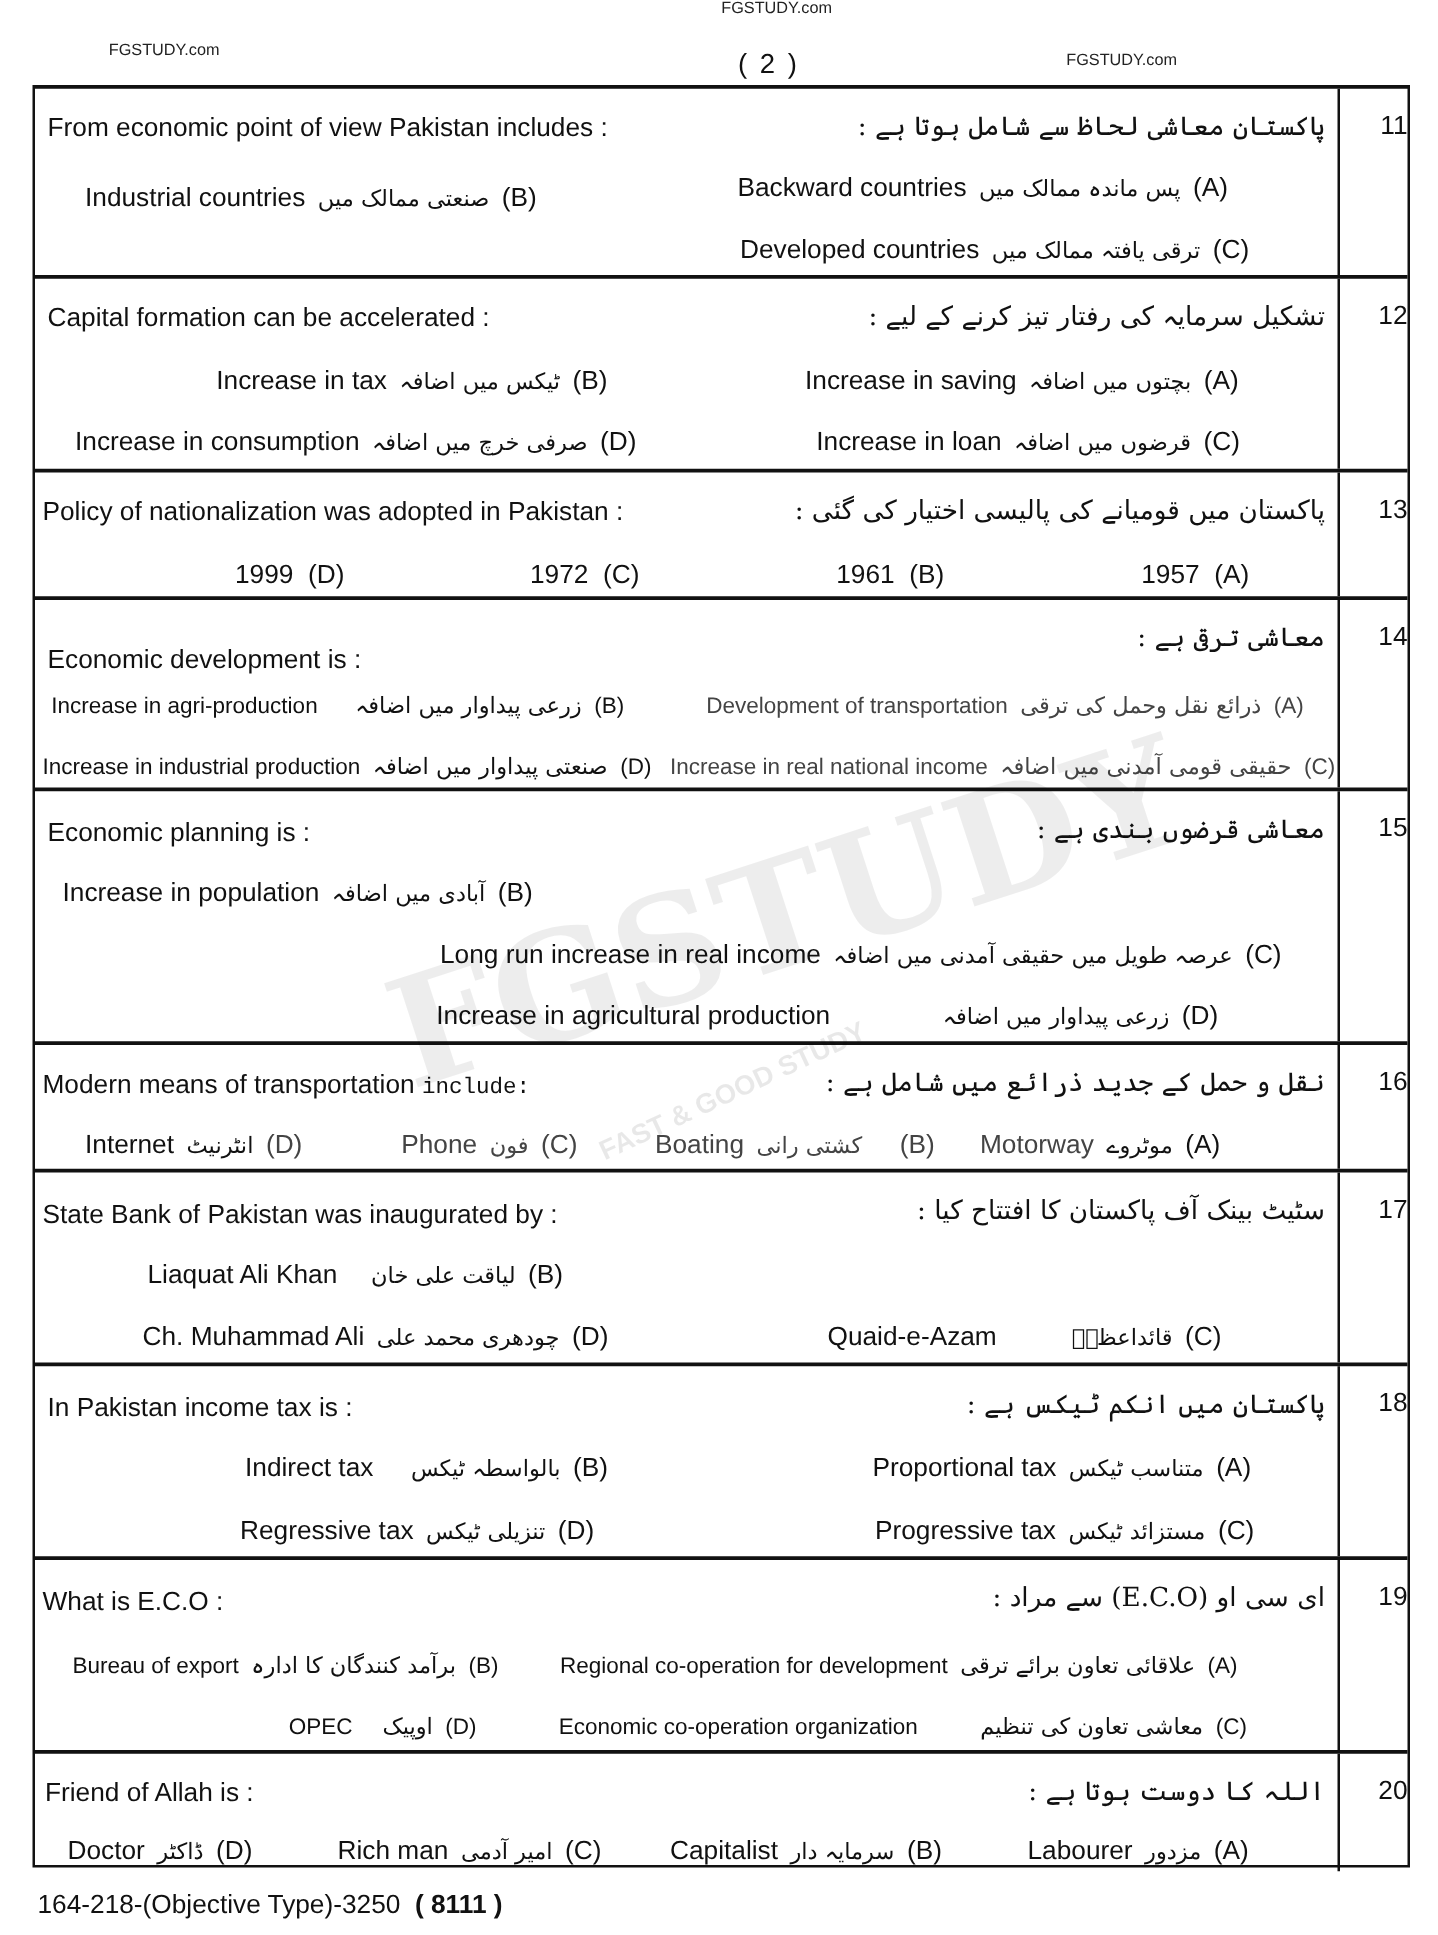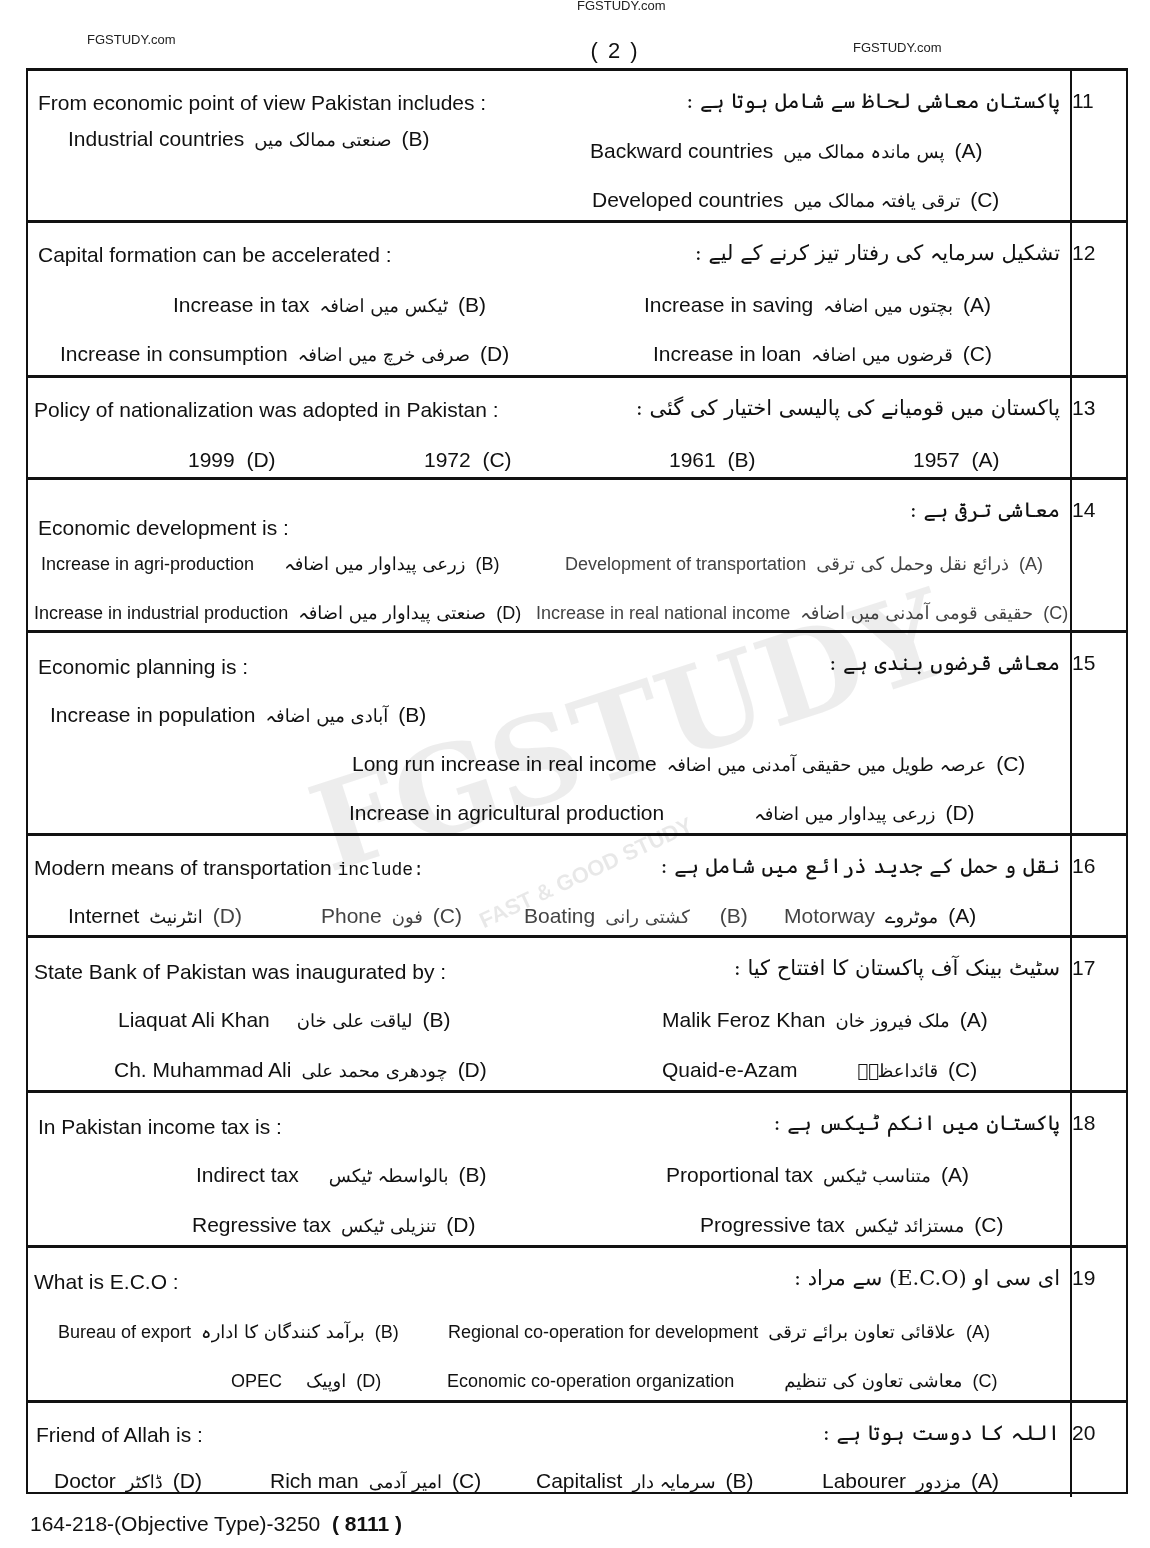--- a/index.html
+++ b/index.html
@@ -5,21 +5,21 @@
   html, body { margin:0; padding:0; background:#ffffff; }
   body { width:1150px; height:1548px; position:relative; overflow:hidden;
          font-family:"Liberation Sans", sans-serif; color:#111; }
   .wm { position:absolute; font-size:13px; color:#222; font-family:"Liberation Sans", sans-serif; }
   .page-no { position:absolute; left:0; width:1230px; top:38px; text-align:center; font-size:22px; letter-spacing:2px; }
   .paper { position:absolute; left:26px; top:68px; width:1102px; height:1426px;
            border:2px solid #111; border-top-width:3px; box-sizing:border-box; }
   .row { position:absolute; left:0; right:0; border-bottom:3px solid #111; box-sizing:border-box; }
   .row:last-child { border-bottom:none; }
   .numcol { position:absolute; right:0; top:0; bottom:0; width:54px; border-left:2px solid #111; }
-  .qnum { position:absolute; right:0; width:54px; text-align:left; top:18px; font-size:21px; }
+  .qnum { position:absolute; right:0; width:74px; text-align:right; top:18px; font-size:21px; }
   .en-q { position:absolute; left:10px; font-size:21px; white-space:nowrap; }
   .ur-q { position:absolute; right:66px; font-size:21px; direction:rtl; white-space:nowrap;
           font-family:"DejaVu Serif", serif; }
   .opt { position:absolute; white-space:nowrap; font-size:21px; direction:ltr; }
   .opt .en { }
   .opt .ur { font-family:"DejaVu Serif", serif; font-size:18px; margin:0 10px; direction:rtl; unicode-bidi:embed; }
   .opt .lbl { }
   .small { font-size:18px; }
   .gray { color:#444; }
   .mono { font-family:"Liberation Mono", monospace; font-size:18px; }
@@ -38,21 +38,21 @@
 <div class="wm" style="left:853px;top:40px;">FGSTUDY.com</div>
 <div class="page-no">( 2 )</div>
 
 <div class="paper">
 
   <div class="row" style="top:0;height:152px;">
     <div class="numcol"></div>
     <div class="qnum">11</div>
     <div class="en-q" style="top:20px;">From economic point of view Pakistan includes :</div>
     <div class="ur-q" style="top:18px;">پاکستان معاشی لحاظ سے شامل ہوتا ہے :</div>
-    <div class="opt" style="left:40px;top:56px;"><span class="en">Industrial countries</span><span class="ur">صنعتی ممالک میں</span><span class="lbl">(B)</span></div>
+    <div class="opt" style="left:40px;top:76px;"><span class="en">Industrial countries</span><span class="ur">صنعتی ممالک میں</span><span class="lbl">(B)</span></div>
     <div class="opt" style="left:562px;top:68px;"><span class="en">Backward countries</span><span class="ur">پس ماندہ ممالک میں</span><span class="lbl">(A)</span></div>
     <div class="opt" style="left:564px;top:117px;"><span class="en">Developed countries</span><span class="ur">ترقی یافتہ ممالک میں</span><span class="lbl">(C)</span></div>
   </div>
 
   <div class="row" style="top:152px;height:155px;">
     <div class="numcol"></div>
     <div class="qnum">12</div>
     <div class="en-q" style="top:20px;">Capital formation can be accelerated :</div>
     <div class="ur-q" style="top:18px;">تشکیل سرمایہ کی رفتار تیز کرنے کے لیے :</div>
     <div class="opt" style="left:145px;top:70px;"><span class="en">Increase in tax</span><span class="ur">ٹیکس میں اضافہ</span><span class="lbl">(B)</span></div>
@@ -103,32 +103,31 @@
     <div class="opt gray" style="left:496px;top:68px;"><span class="en">Boating</span><span class="ur" style="margin-right:30px;">کشتی رانی</span><span class="lbl">(B)</span></div>
     <div class="opt" style="left:756px;top:68px;"><span class="en gray">Motorway</span><span class="ur">موٹروے</span><span class="lbl">(A)</span></div>
   </div>
 
   <div class="row" style="top:867px;height:155px;">
     <div class="numcol"></div>
     <div class="qnum">17</div>
     <div class="en-q" style="left:6px;top:22px;">State Bank of Pakistan was inaugurated by :</div>
     <div class="ur-q" style="top:18px;">سٹیٹ بینک آف پاکستان کا افتتاح کیا :</div>
     <div class="opt" style="left:90px;top:70px;"><span class="en">Liaquat Ali Khan</span><span class="ur" style="margin-left:27px;">لیاقت علی خان</span><span class="lbl">(B)</span></div>
-    <div class="opt" style="left:634px;top:70px;"><span class="en">Malik Feroz Khan</span><span class="ur">ملک فیروز خان</span><span class="lbl">(A)</span></div>
     <div class="opt" style="left:86px;top:120px;"><span class="en">Ch. Muhammad Ali</span><span class="ur">چودھری محمد علی</span><span class="lbl">(D)</span></div>
     <div class="opt" style="left:634px;top:120px;"><span class="en">Quaid-e-Azam</span><span class="ur" style="margin-left:60px;">قائداعظمؒ</span><span class="lbl">(C)</span></div>
   </div>
 
   <div class="row" style="top:1022px;height:155px;">
     <div class="numcol"></div>
     <div class="qnum">18</div>
     <div class="en-q" style="top:22px;">In Pakistan income tax is :</div>
     <div class="ur-q" style="top:18px;">پاکستان میں انکم ٹیکس ہے :</div>
     <div class="opt" style="left:168px;top:70px;"><span class="en">Indirect tax</span><span class="ur" style="margin-left:30px;">بالواسطہ ٹیکس</span><span class="lbl">(B)</span></div>
-    <div class="opt" style="left:638px;top:70px;"><span class="en">Proportional tax</span><span class="ur">متناسب ٹیکس</span><span class="lbl">(A)</span></div>
+    <div class="opt" style="left:670px;top:70px;"><span class="en">Proportional tax</span><span class="ur">متناسب ٹیکس</span><span class="lbl">(A)</span></div>
     <div class="opt" style="left:164px;top:120px;"><span class="en">Regressive tax</span><span class="ur">تنزیلی ٹیکس</span><span class="lbl">(D)</span></div>
     <div class="opt" style="left:672px;top:120px;"><span class="en">Progressive tax</span><span class="ur">مستزائد ٹیکس</span><span class="lbl">(C)</span></div>
   </div>
 
   <div class="row" style="top:1177px;height:155px;">
     <div class="numcol"></div>
     <div class="qnum">19</div>
     <div class="en-q" style="left:6px;top:22px;">What is E.C.O :</div>
     <div class="ur-q" style="top:18px;">ای سی او (E.C.O) سے مراد :</div>
     <div class="opt small" style="left:30px;top:73px;"><span class="en">Bureau of export</span><span class="ur">برآمد کنندگان کا ادارہ</span><span class="lbl">(B)</span></div>

